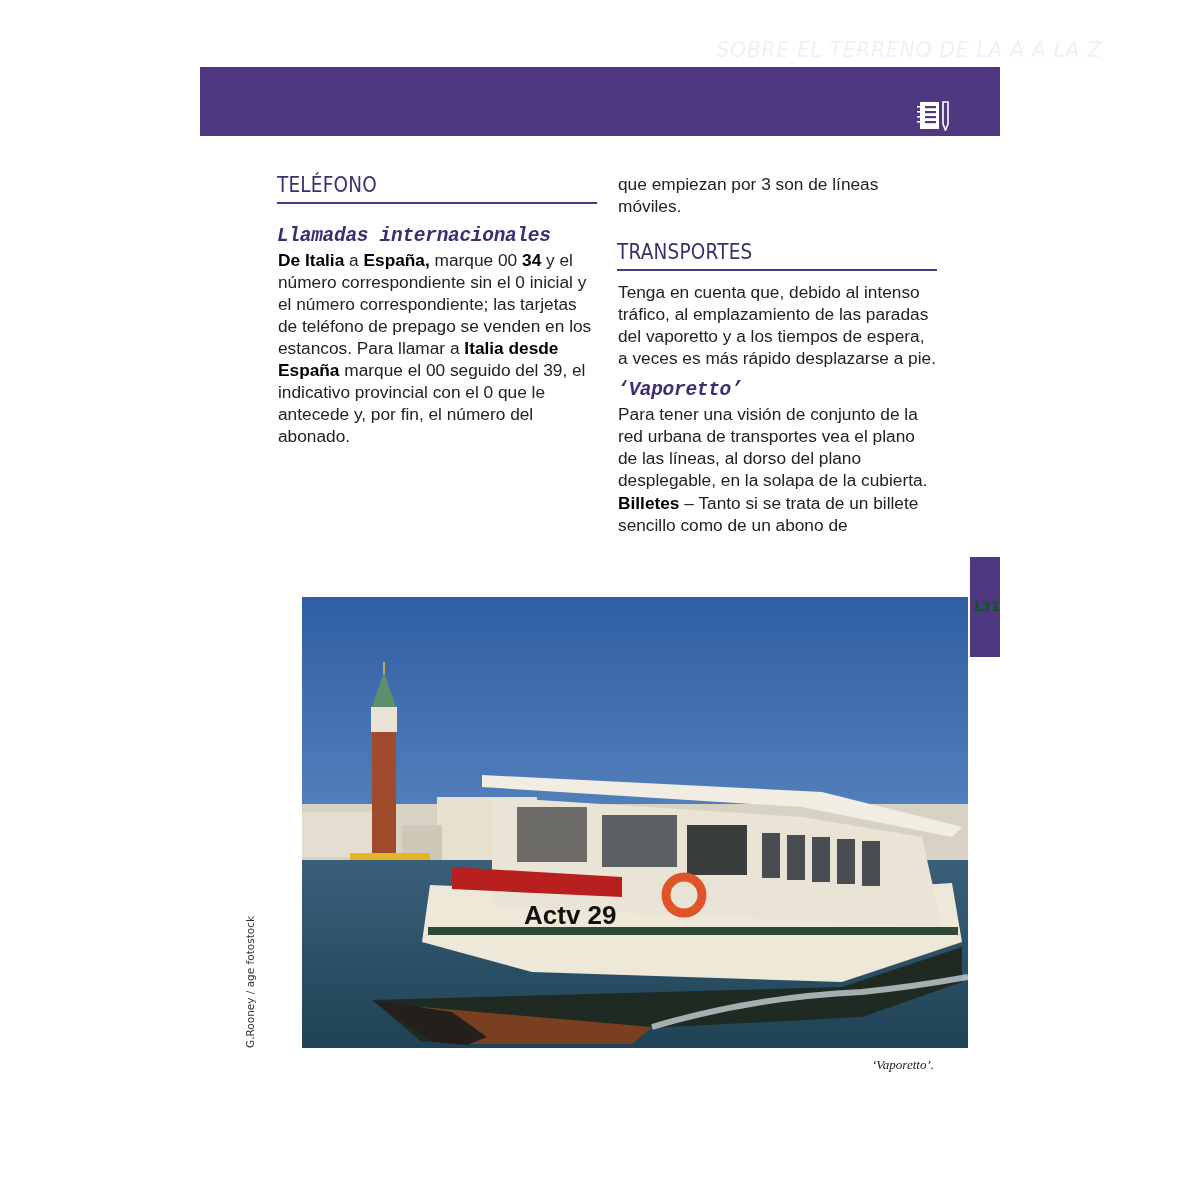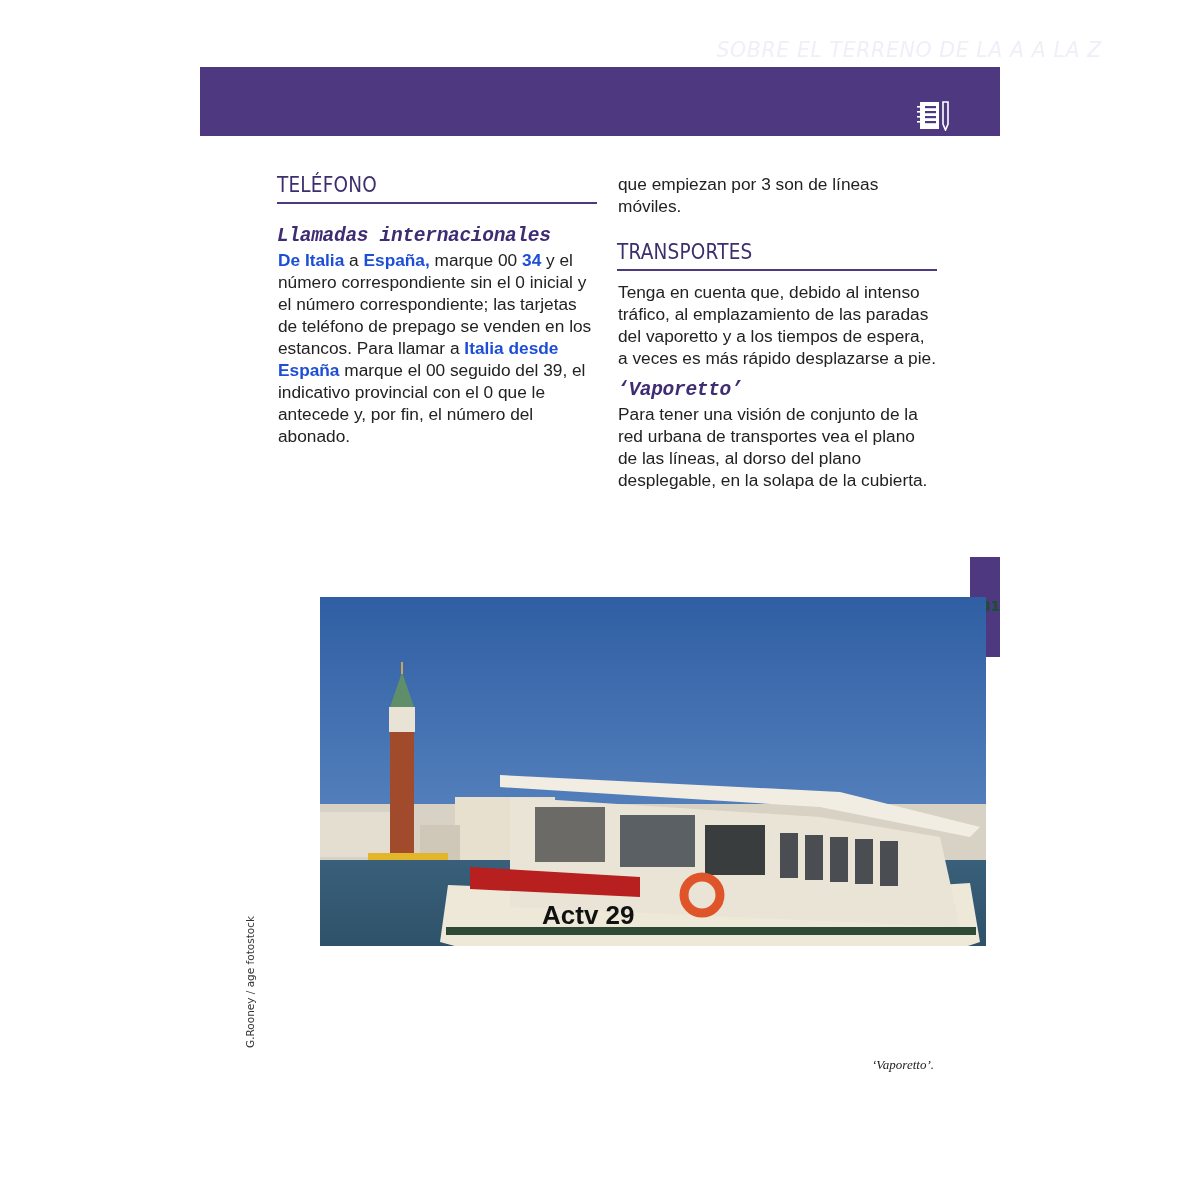--- a/index.html
+++ b/index.html
@@ -7,25 +7,25 @@
   .header-bar { position:absolute; left:200px; top:67px; width:800px; height:69px; background:#4e3880; }
   .header-title { position:absolute; right:98px; top:38px; font-size:20.5px; font-style:italic; letter-spacing:0.6px; color:#f2eef8; font-family:"DejaVu Sans", sans-serif; font-weight:normal; line-height:24px; }
   .header-icon { position:absolute; left:917px; top:101px; width:36px; height:30px; }
   .col { position:absolute; font-size:17.3px; line-height:22px; color:#222; }
   .col-left { left:277px; top:170px; width:320px; }
   .col-right { left:617px; top:172px; width:320px; }
   h2.section { margin:0; font-family:"DejaVu Sans", sans-serif; font-weight:normal; font-size:21px; letter-spacing:0.2px; color:#3d2e6c; transform:scaleX(0.88); transform-origin:left; line-height:30px; }
   .rule { height:2px; background:#4e3880; margin-top:2px; }
   h3.sub { margin:0; font-family:Liberation Mono, monospace; font-style:italic; font-weight:bold; font-size:19.5px; color:#3f2d73; line-height:24px; letter-spacing:-0.3px; }
   p { margin:1px; }
-  b { font-weight:bold; color:#1d4ed8; }
+  b { font-weight:bold; color:#000000; }
   .it { }
   .page-tab { position:absolute; left:970px; top:557px; width:30px; height:100px; background:#4e3880; }
   .page-num { position:absolute; left:972px; top:598px; font-size:14px; font-weight:bold; color:#14532d; font-family:"DejaVu Sans", sans-serif; letter-spacing:-0.5px; }
-  .photo { position:absolute; left:283px; top:597px; width:666px; height:349px; overflow:hidden;padding-left:37px; }
+  .photo { position:absolute; left:265px; top:597px; width:666px; height:451px; overflow:hidden;padding-left:37px; }
   .credit { position:absolute; left:244px; top:1048px; transform:rotate(-90deg); transform-origin:left top; font-size:10.5px; color:#333; white-space:nowrap; font-family:"DejaVu Sans", sans-serif; width:170px; }
   .caption { position:absolute; right:266px; top:1057px; font-family:"Liberation Serif", "DejaVu Serif", serif; font-style:italic; font-size:13px; color:#222; }
 </style>
 </head>
 <body>
 
 <div class="header-bar"></div>
 <div class="header-title">SOBRE EL TERRENO DE LA A A LA Z</div>
 <svg class="header-icon" viewBox="0 0 36 30">
   <rect x="3" y="1" width="19" height="27" fill="#ffffff"></rect>
@@ -55,20 +55,21 @@
 <div class="col col-right">
   <p>que empiezan por 3 son de líneas móviles.</p>
   <div style="height:19px"></div>
   <h2 class="section">TRANSPORTES</h2>
   <div class="rule"></div>
   <div style="height:9px"></div>
   <p><span>Tenga en cuenta que, debido al intenso tráfico, al emplazamiento de las paradas del </span><span class="it">vaporetto</span><span> y a los tiempos de espera, a veces es más rápido desplazarse a pie.</span></p>
   <div style="height:8px"></div>
   <h3 class="sub">‘Vaporetto’</h3>
   <p class="it">Para tener una visión de conjunto de la red urbana de transportes vea el plano de las líneas, al dorso del plano desplegable, en la solapa de la cubierta.</p>
+  <p><b>Billetes</b><span> – Tanto si se trata de un billete sencillo como de un abono de</span></p>
 </div>
 
 <div class="page-tab"></div>
 <div class="page-num">131</div>
 
 <div class="photo">
   <svg width="666" height="451" viewBox="0 0 666 451">
     <defs>
       <linearGradient id="sky" x1="0" y1="0" x2="0" y2="1">
         <stop offset="0" stop-color="#2f5ea3"></stop>

